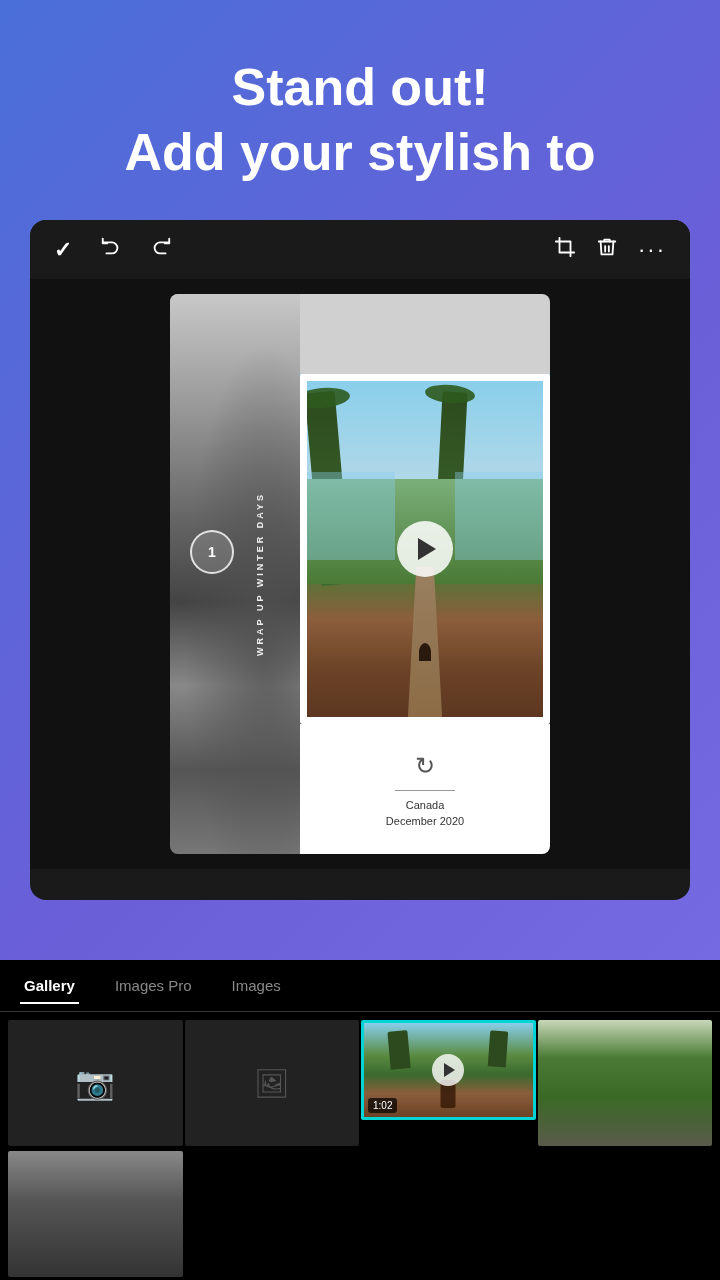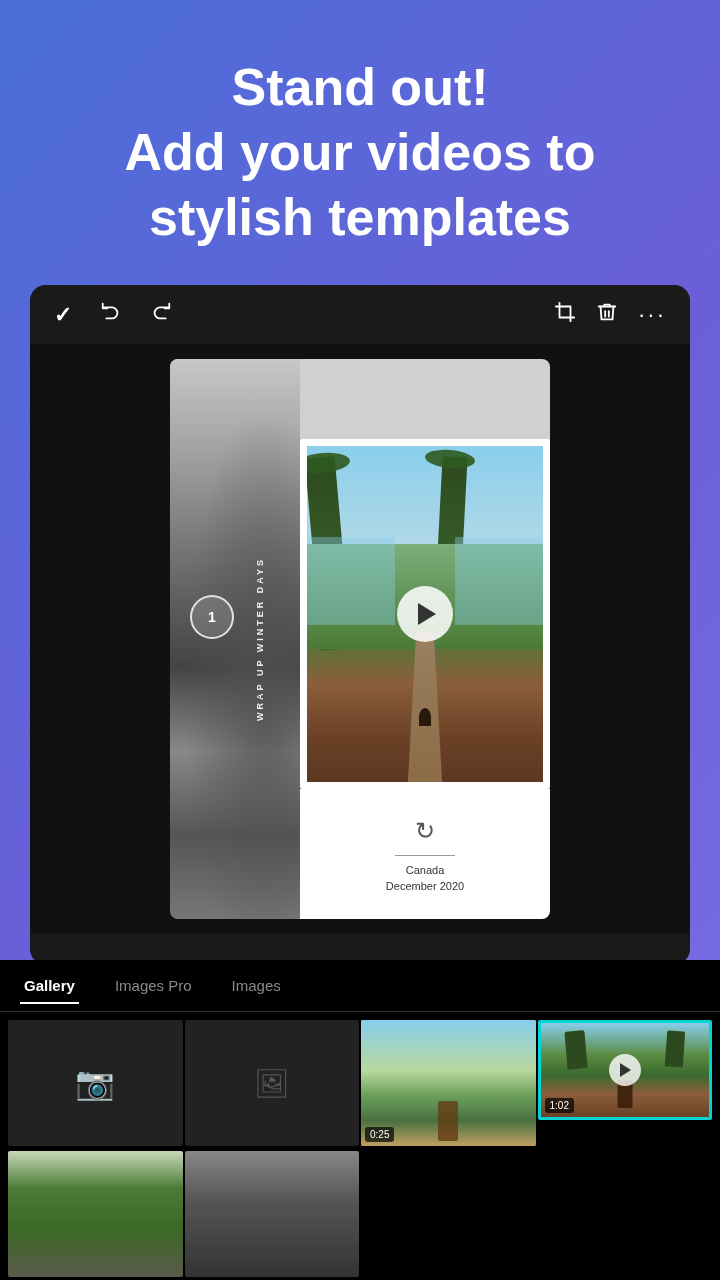--- a/index.html
+++ b/index.html
@@ -386,22 +386,21 @@
       stroke: white;
       stroke-width: 2;
     }
   </style>
 </head>
 <body>
 
 <div style="text-align:center; padding: 55px 80px 35px;">
   <h1 style="color:white; font-size:52px; font-weight:800; line-height:1.25;">
     <span>Stand out!</span><br>
-    <span>Add your videos to</span><br>
-    <span>stylish templates</span>
+    <span>Add your stylish to</span><br>
   </h1>
 </div>
 
 <div class="editor-container">
 
   <div class="editor-toolbar">
     <div class="toolbar-left">
       <span class="toolbar-icon" style="font-size:22px; font-weight:bold;">✓</span>
       <span class="toolbar-icon">
         <svg class="svg-icon" viewBox="0 0 24 24">
@@ -514,27 +513,20 @@
   <div class="gallery-grid">
 
     <div class="gallery-cell camera-cell" style="height:126px;">
       <span style="font-size:32px;color:#666;">📷</span>
     </div>
 
     <div class="gallery-cell gallery-cell-icon" style="height:126px;">
       <span style="font-size:28px;color:#555;">🖼</span>
     </div>
 
-    <div class="gallery-cell thumb-video-1" style="height:126px;">
-
-      <div style="width:100%;height:100%;background:linear-gradient(180deg,#87CEEB 0%,#b8d8a0 40%,#6a9f5a 60%,#4a7040 80%,#c0a060 100%);position:relative;">
-        <div style="position:absolute;bottom:5px;left:50%;transform:translateX(-50%);width:20px;height:40px;background:rgba(100,60,20,0.8);border-radius:2px;"></div>
-      </div>
-      <div class="duration-badge">0:25</div>
-    </div>
 
     <div class="gallery-cell thumb-selected" style="height:100px;">
       <div style="width:100%;height:100%;background:linear-gradient(180deg,#87CEEB 0%,#5A8A40 35%,#3a6a2e 55%,#8B5E3C 75%,#6B4226 100%);position:relative;">
         <div style="position:absolute;bottom:10%;left:50%;transform:translateX(-50%);width:15px;height:28px;background:rgba(60,30,10,0.9);border-radius:2px;"></div>
         <div style="position:absolute;top:8%;left:15%;width:20px;height:40%;background:#2d4a1e;border-radius:2px 2px 0 0;transform:rotate(-5deg);"></div>
         <div style="position:absolute;top:8%;right:15%;width:18px;height:38%;background:#2d4a1e;border-radius:2px 2px 0 0;transform:rotate(4deg);"></div>
       </div>
       <div class="play-overlay">
         <div class="play-small"></div>
       </div>

